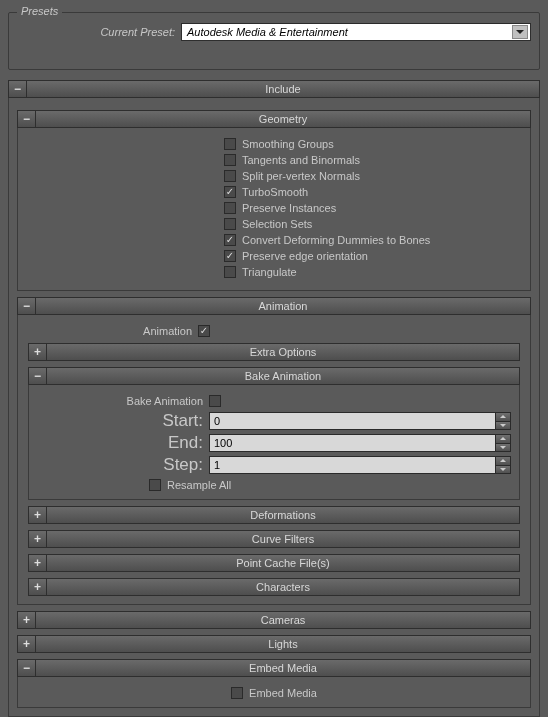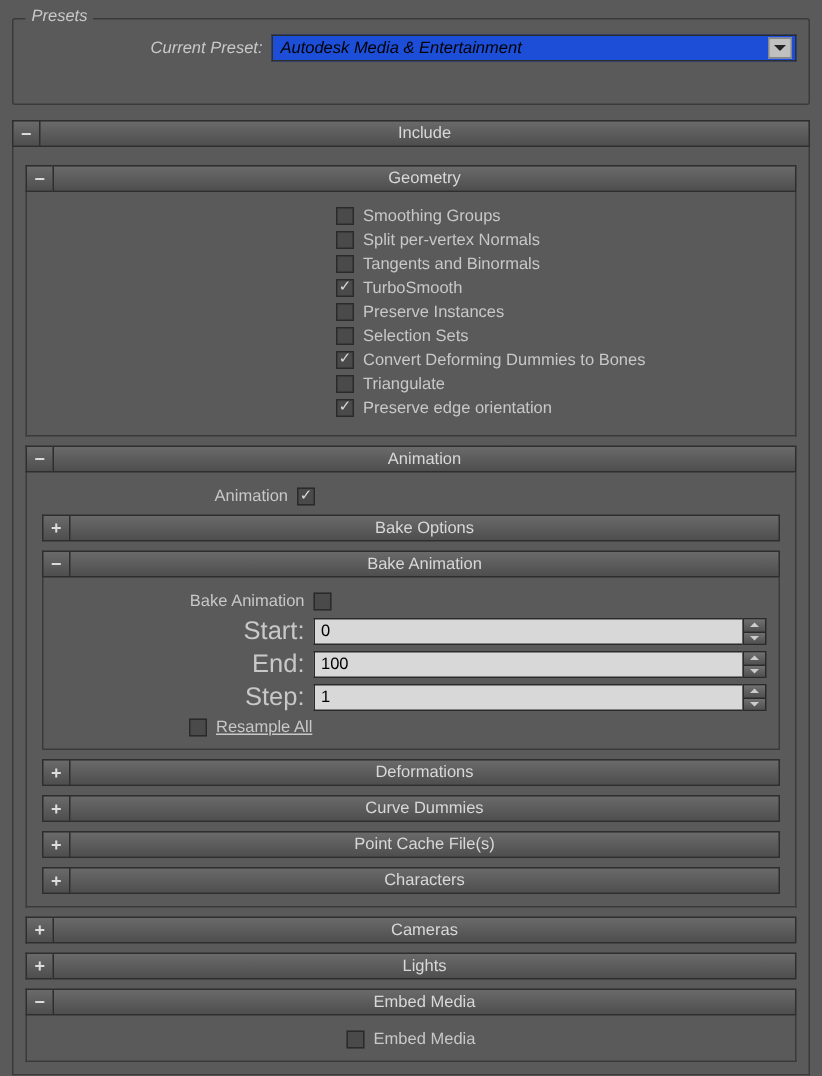--- a/index.html
+++ b/index.html
@@ -34,21 +34,21 @@
     display: flex;
     align-items: center;
     margin-bottom: 20px;
   }
   .label-right {
     text-align: right;
     padding-right: 6px;
   }
   .dropdown {
     flex: 1;
-    background: #1d4ed8;
+    background: #ffffff;
     border: 1px solid #2e2e2e;
     border-top-color: #2a2a2a;
     height: 18px;
     display: flex;
     align-items: center;
     justify-content: space-between;
     padding: 0 2px 0 5px;
     color: #000;
     font-size: 11px;
   }
@@ -228,69 +228,69 @@
     <div class="title">Geometry</div>
   </div>
   <div class="section-body">
     <div class="geometry-list" id="geometry-list">
         <div class="checkbox-row">
           <div class="checkbox"></div>
           <span class="lbl">Smoothing Groups</span>
         </div>
         <div class="checkbox-row">
           <div class="checkbox"></div>
+          <span class="lbl">Tangents and Binormals</span>
+        </div>
+        <div class="checkbox-row">
+          <div class="checkbox"></div>
           <span class="lbl">Split per-vertex Normals</span>
-        </div>
-        <div class="checkbox-row">
-          <div class="checkbox"></div>
-          <span class="lbl">Tangents and Binormals</span>
         </div>
         <div class="checkbox-row">
           <div class="checkbox checked"></div>
           <span class="lbl">TurboSmooth</span>
         </div>
         <div class="checkbox-row">
           <div class="checkbox"></div>
           <span class="lbl">Preserve Instances</span>
         </div>
         <div class="checkbox-row">
           <div class="checkbox"></div>
           <span class="lbl">Selection Sets</span>
         </div>
         <div class="checkbox-row">
           <div class="checkbox checked"></div>
           <span class="lbl">Convert Deforming Dummies to Bones</span>
         </div>
         <div class="checkbox-row">
-          <div class="checkbox"></div>
-          <span class="lbl">Triangulate</span>
-        </div>
-        <div class="checkbox-row">
           <div class="checkbox checked"></div>
           <span class="lbl">Preserve edge orientation</span>
+        </div>
+        <div class="checkbox-row">
+          <div class="checkbox"></div>
+          <span class="lbl">Triangulate</span>
         </div>
       </div>
   </div>
 
   <div class="section-bar">
     <div class="toggle">−</div>
     <div class="title">Animation</div>
   </div>
   <div class="section-body">
 
     <div class="anim-checkbox-row">
       <div class="albl2">Animation</div>
       <div class="checkbox checked"></div>
     </div>
 
     <div class="nested">
 
       <div class="section-bar">
         <div class="toggle">+</div>
-        <div class="title">Bake Options</div>
+        <div class="title">Extra Options</div>
       </div>
 
       <div class="section-bar">
         <div class="toggle">−</div>
         <div class="title">Bake Animation</div>
       </div>
       <div class="section-body">
         <div class="anim-checkbox-row">
           <div class="albl2">Bake Animation</div>
           <div class="checkbox"></div>
@@ -318,34 +318,34 @@
         <div class="anim-row">
           <div class="albl">Step:</div>
           <div class="spinner-wrap">
             <div class="spinner-input">1</div>
             <div class="spinner-btns">
                 <div class="up"></div>
                 <div class="dn"></div>
               </div>
           </div>
         </div>
-        <div class="center-check" style="margin-left:89px; justify-content:flex-start;text-decoration:underline;">
+        <div class="center-check" style="margin-left:112px; justify-content:flex-start;">
           <div class="checkbox"></div>
           <span class="lbl">Resample All</span>
         </div>
       </div>
 
       <div class="section-bar">
         <div class="toggle">+</div>
         <div class="title">Deformations</div>
       </div>
 
       <div class="section-bar">
         <div class="toggle">+</div>
-        <div class="title">Curve Dummies</div>
+        <div class="title">Curve Filters</div>
       </div>
 
       <div class="section-bar">
         <div class="toggle">+</div>
         <div class="title">Point Cache File(s)</div>
       </div>
 
       <div class="section-bar">
         <div class="toggle">+</div>
         <div class="title">Characters</div>

